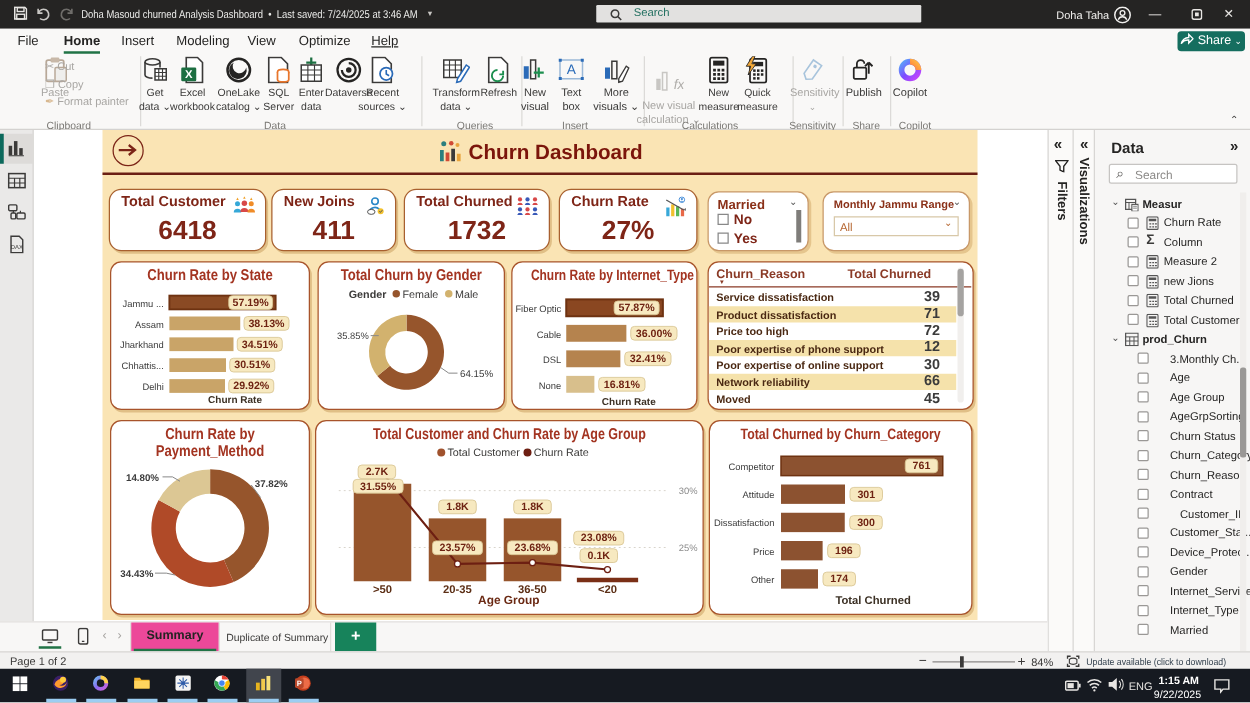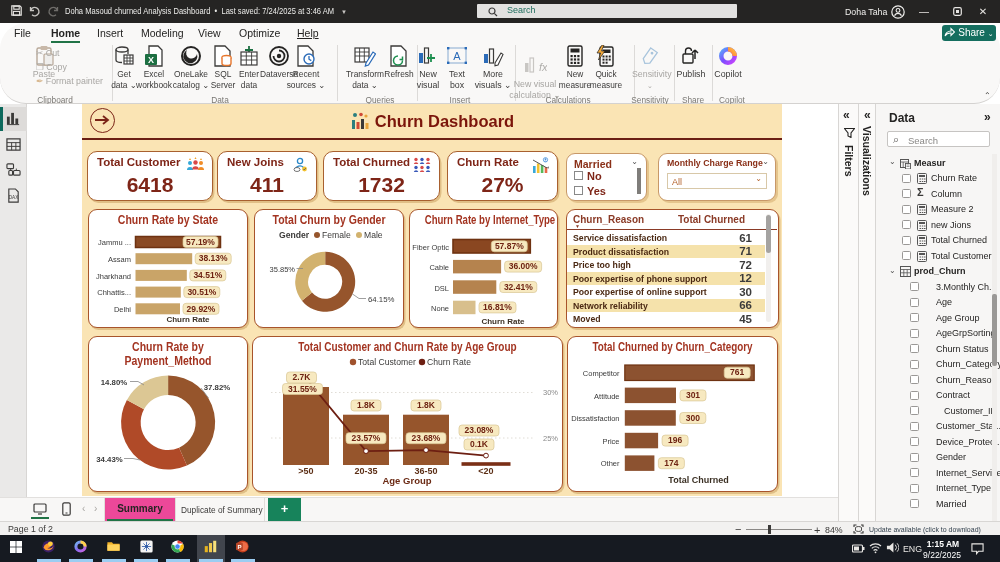--- a/index.html
+++ b/index.html
@@ -6,21 +6,21 @@
 html,body { width:1000px; height:562px; overflow:hidden; }
 body { font-family:"Liberation Sans", sans-serif; position:relative; background:#fff; }
 
 #titlebar { position:absolute; left:0; top:0; width:1000px; height:23px; background:#252423; color:#e8e6e3; }
 #ttext { position:absolute; left:65px; top:6px; font-size:9px; color:#ececea; white-space:nowrap; display:inline-block; transform:scaleX(0.84); transform-origin:0 0; }
 #searchbox { position:absolute; left:477px; top:4px; width:260px; height:14px; background:#e2e1e0; border-radius:1px; font-size:9px; }
 
 #usr { position:absolute; left:845px; top:6.5px; font-size:8.8px; color:#f0efed; }
 .winbtn { position:absolute; top:0; width:12px; height:23px; color:#e8e6e3; font-size:10px; line-height:23px; text-align:center; }
 
-#ribbon { position:absolute; left:0; top:23px; width:1000px; height:81px; background:#f9f8f7; border-bottom:1px solid #d4d2d0;border-radius:26px; }
+#ribbon { position:absolute; left:0; top:23px; width:1000px; height:81px; background:#f9f8f7; border-bottom:1px solid #d4d2d0; }
 .rtab { position:absolute; top:4px; font-size:10.5px; color:#252423; }
 .rtab.sel { font-weight:bold; border-bottom:2.5px solid #217346; padding-bottom:2px; }
 .rgroup-label { position:absolute; top:72px; font-size:8.3px; color:#7a7874; text-align:center; }
 .rsep { position:absolute; top:22px; height:56px; width:1px; background:#dcdad8; }
 .ribbon-item { position:absolute; top:22px; text-align:center; font-size:8.8px; color:#3b3a39; line-height:10.5px; }
 .ribbon-item .ric { display:block; margin:0 auto 2px auto; }
 .gray { color:#a8a6a3 !important; }
 
 #sharebtn { position:absolute; left:942px; top:25px; width:54px; height:16px; background:#156e5f; border-radius:3px; color:#fff; font-size:10px; line-height:16px; text-align:center; }
 
@@ -429,21 +429,21 @@
     <span style="position:absolute; left:7px; top:4px; font-size:10.5px; font-weight:bold; color:#8a3018;">Married</span>
     <span style="position:absolute; right:8px; top:3px; font-size:8px; color:#555;">⌄</span>
     <span style="position:absolute; left:7px; top:17px; width:9px; height:9px; border:1px solid #888; background:#fff;"></span>
     <span style="position:absolute; left:20px; top:16px; font-size:11px; font-weight:bold; color:#7e2517;">No</span>
     <span style="position:absolute; left:7px; top:32px; width:9px; height:9px; border:1px solid #888; background:#fff;"></span>
     <span style="position:absolute; left:20px; top:31px; font-size:11px; font-weight:bold; color:#7e2517;">Yes</span>
     <span style="position:absolute; right:5px; top:14px; width:4px; height:26px; background:#7f7d7a;"></span>
   </div>
 
   <div class="card" style="left:576px; top:49px; width:118px; height:48px; border-color:#c89868; box-shadow:2px 2px 0 rgba(190,140,70,0.35);">
-    <span style="position:absolute; left:8px; top:4px; font-size:8.8px; font-weight:bold; color:#8a3018;">Monthly Charge Range</span>
+    <span style="position:absolute; left:8px; top:4px; font-size:8.8px; font-weight:bold; color:#8a3018;">Monthly Jammu Range</span>
     <span style="position:absolute; right:6px; top:3px; font-size:8px; color:#555;">⌄</span>
     <span style="position:absolute; left:8px; top:19px; right:8px; height:16px; border:1px solid #d8c8a8; background:#fff;"></span>
     <span style="position:absolute; left:13px; top:23px; font-size:9px; color:#b5652f;">All</span>
     <span style="position:absolute; right:13px; top:20px; font-size:8px; color:#b5652f;">⌄</span>
   </div>
 
   <div class="card" style="left:6px; top:105px; width:160px; height:119px;">
     <div class="ctitle">Churn Rate by State</div>
     <svg style="position:absolute; left:0; top:18px;" width="158" height="99" viewBox="0 0 158 99">
         <text x="42" y="17.3" font-size="7.5" fill="#3b3b3b" text-anchor="end">Jammu ...</text>
@@ -511,21 +511,21 @@
   </div>
 
   <div class="card" style="left:484px; top:105px; width:213px; height:119px; overflow:hidden;">
     <div style="position:absolute; left:0; top:0; width:210px; height:20px; border-bottom:1.5px solid #8a3a26;">
       <span style="position:absolute; left:6px; top:4px; font-size:10px; font-weight:bold; color:#8a3a26;">Churn_Reason</span>
       <span style="position:absolute; left:8px; top:13px; font-size:5px; color:#8a3a26;">▼</span>
       <span style="position:absolute; right:32px; top:4px; font-size:10px; font-weight:bold; color:#8a3a26;">Total Churned</span>
     </div>
     <div class="trow" style="top:21px;">
         <span>Service dissatisfaction</span>
-        <b>61</b>
+        <b>39</b>
       </div>
     <div class="trow alt" style="top:34.5px;">
         <span>Product dissatisfaction</span>
         <b>71</b>
       </div>
     <div class="trow" style="top:48px;">
         <span>Price too high</span>
         <b>72</b>
       </div>
     <div class="trow alt" style="top:61.5px;">

